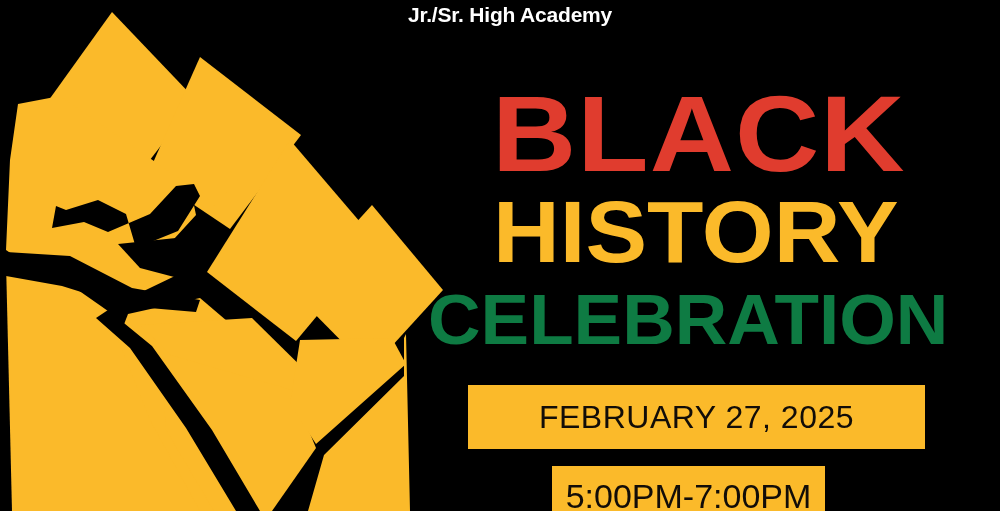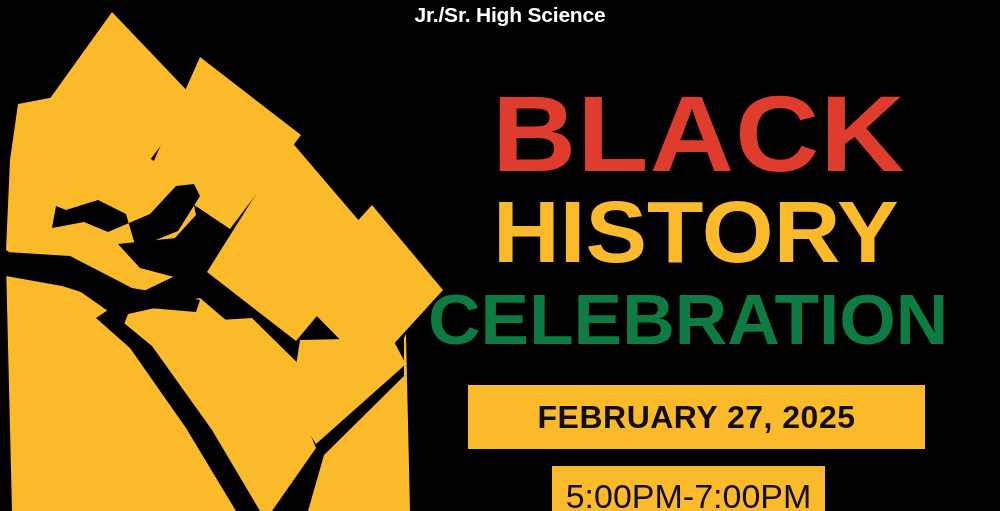--- a/index.html
+++ b/index.html
@@ -97,21 +97,21 @@
     align-items: center;
     justify-content: center;
     white-space: nowrap;
   }
   #date-banner {
     left: 468px;
     top: 385px;
     width: 457px;
     height: 64px;
     font-size: 32px;
-    font-weight: bold;
+    font-weight: normal;
     letter-spacing: 0.5px;
   }
   #time-banner {
     left: 552px;
     top: 466px;
     width: 273px;
     height: 60px;
     font-size: 34px;
     font-weight: normal;
     letter-spacing: 0px;
@@ -149,21 +149,21 @@
       <polygon fill="#fbba2a" points="324,455 404,376 404,338 406,334 410,511 308,511"></polygon>
 
       <polygon fill="#000000" points="52,228 56,206 66,210 98,200 126,214 136,248 178,231 200,196 194,184 176,186 150,214 108,232 84,222"></polygon>
       <polygon fill="#000000" points="118,244 176,238 206,258 178,278 140,268"></polygon>
       <polygon fill="#000000" points="6,252 70,256 132,288 200,300 196,312 126,306 62,286 6,276"></polygon>
       <polygon fill="#000000" points="108,310 152,346 212,430 260,511 236,511 186,428 130,348 96,318"></polygon>
     </svg>
   </div>
 
   <div id="school-header">
-    <span class="line">Jr./Sr. High Science</span>
+    <span class="line">Jr./Sr. High Academy</span>
   </div>
 
   <div id="title-block">
     <div class="title-line" id="title-black">BLACK</div>
     <div class="title-line" id="title-history">HISTORY</div>
     <div class="title-line" id="title-celebration">CELEBRATION</div>
   </div>
 
   <div class="banner" id="date-banner">FEBRUARY 27, 2025</div>
 

